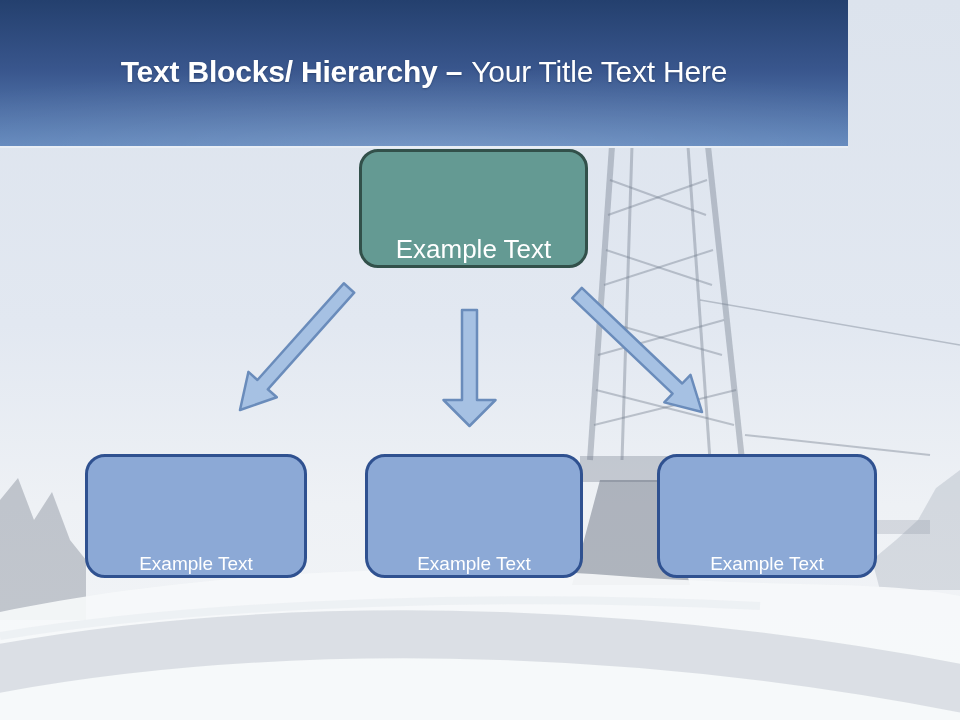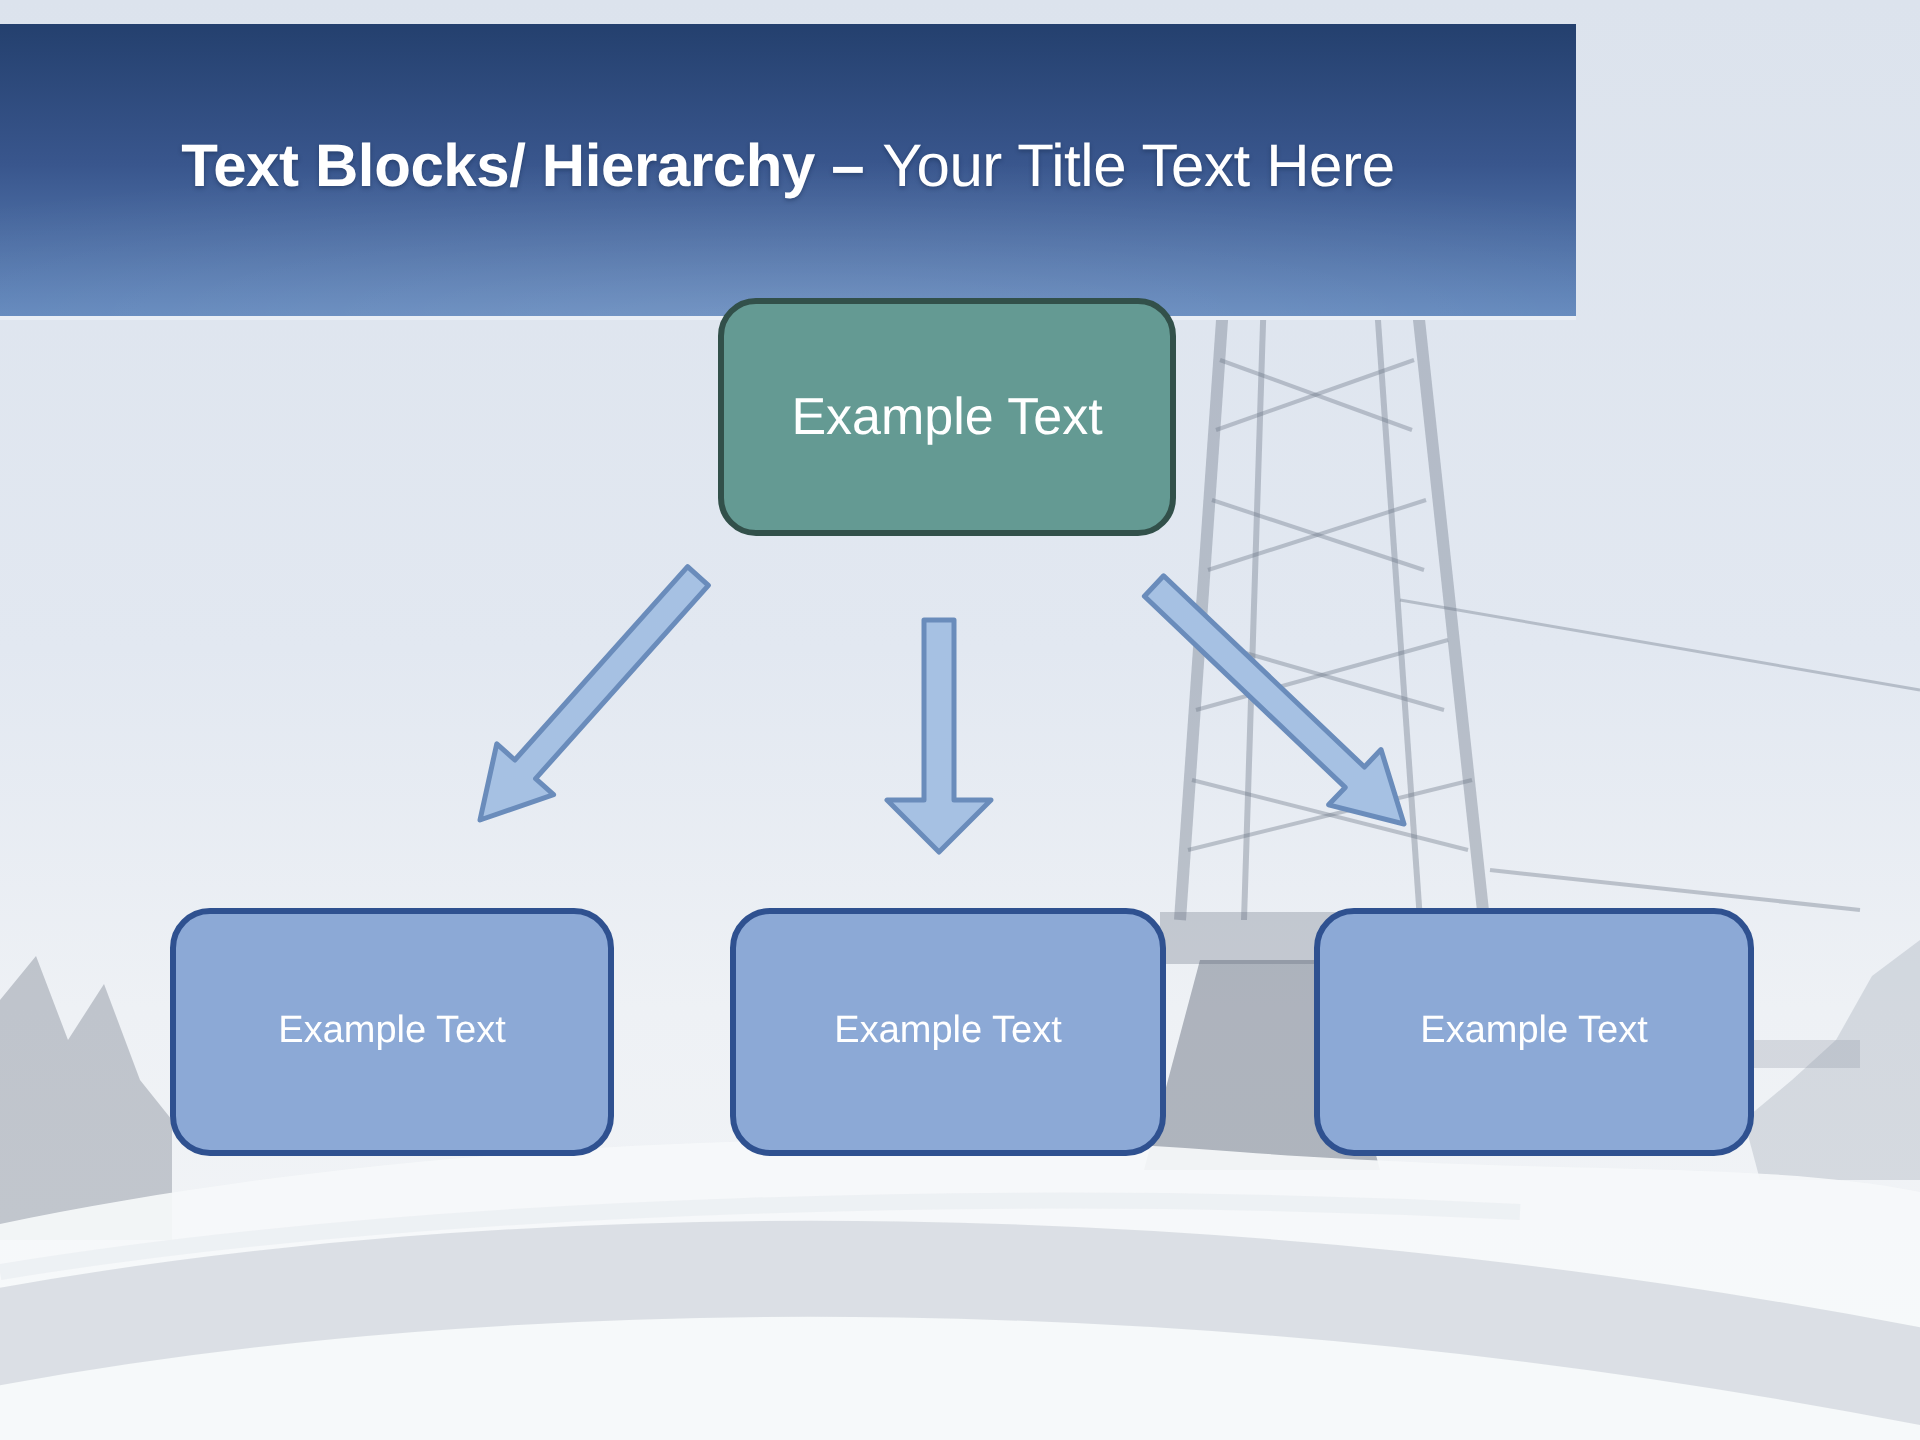--- a/index.html
+++ b/index.html
@@ -3,38 +3,38 @@
 <meta charset="utf-8">
 <style>
   html,body{margin:0;padding:0;background:#888;}
   .slide{
     position:relative;width:960px;height:720px;overflow:hidden;
     font-family:"Liberation Sans",sans-serif;
     background:linear-gradient(180deg, var(--body-bg,#dce3ed) 0%, #e2e8f1 45%, #eef1f5 70%, #f3f5f7 100%);
   }
   
   .header{
-    position:absolute;left:0;top:12px;width:788px;height:146px;
+    position:absolute;left:0;top:0;width:848px;height:146px;
     background:
       radial-gradient(120% 95% at 50% 105%, rgba(255,255,255,.13), rgba(255,255,255,0) 62%),
       linear-gradient(180deg, var(--header-top,#24406e) 0%, #39568d 48%, var(--header-bottom,#6187bc) 100%);
     border-bottom:2px solid #e9eef5;
   }
   .title{
     position:absolute;left:0;right:0;top:55px;text-align:center;
     color:var(--text,#fff);font-size:30px;letter-spacing:-.2px;
     text-shadow:0 1px 2px rgba(10,25,55,.35);white-space:nowrap;
   }
   .title .bold{font-weight:700;}
   .title .regular{font-weight:400;margin-left:9px;}
   
   .bg-scene{position:absolute;left:0;top:0;width:960px;height:720px;pointer-events:none;}
   
   .node{
-    position:absolute;display:flex;align-items:center;justify-content:center;
+    position:absolute;display:flex;align-items:flex-end;justify-content:center;
     color:var(--text,#fff);box-sizing:border-box;text-align:center;
   }
   .root-node{
     left:359px;top:149px;width:229px;height:119px;
     background:var(--root-fill,#649a93);
     border:3px solid var(--root-border,#32504a);
     border-radius:19px;font-size:26px;
   }
   .child-node{
     top:454px;height:124px;

